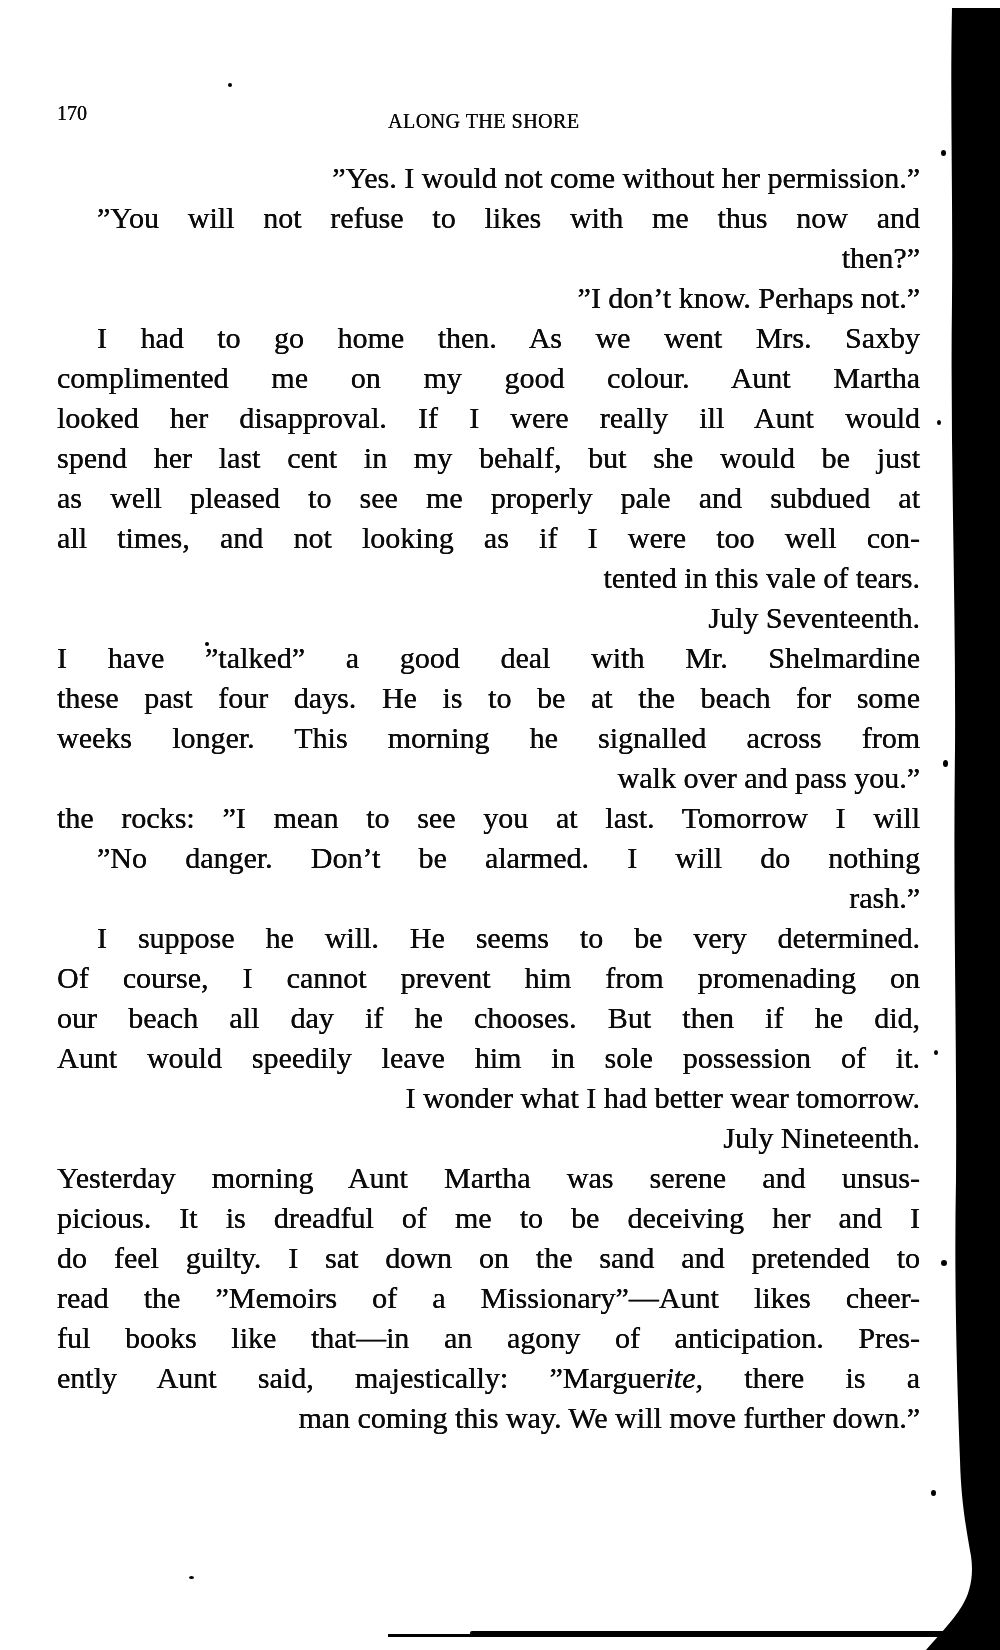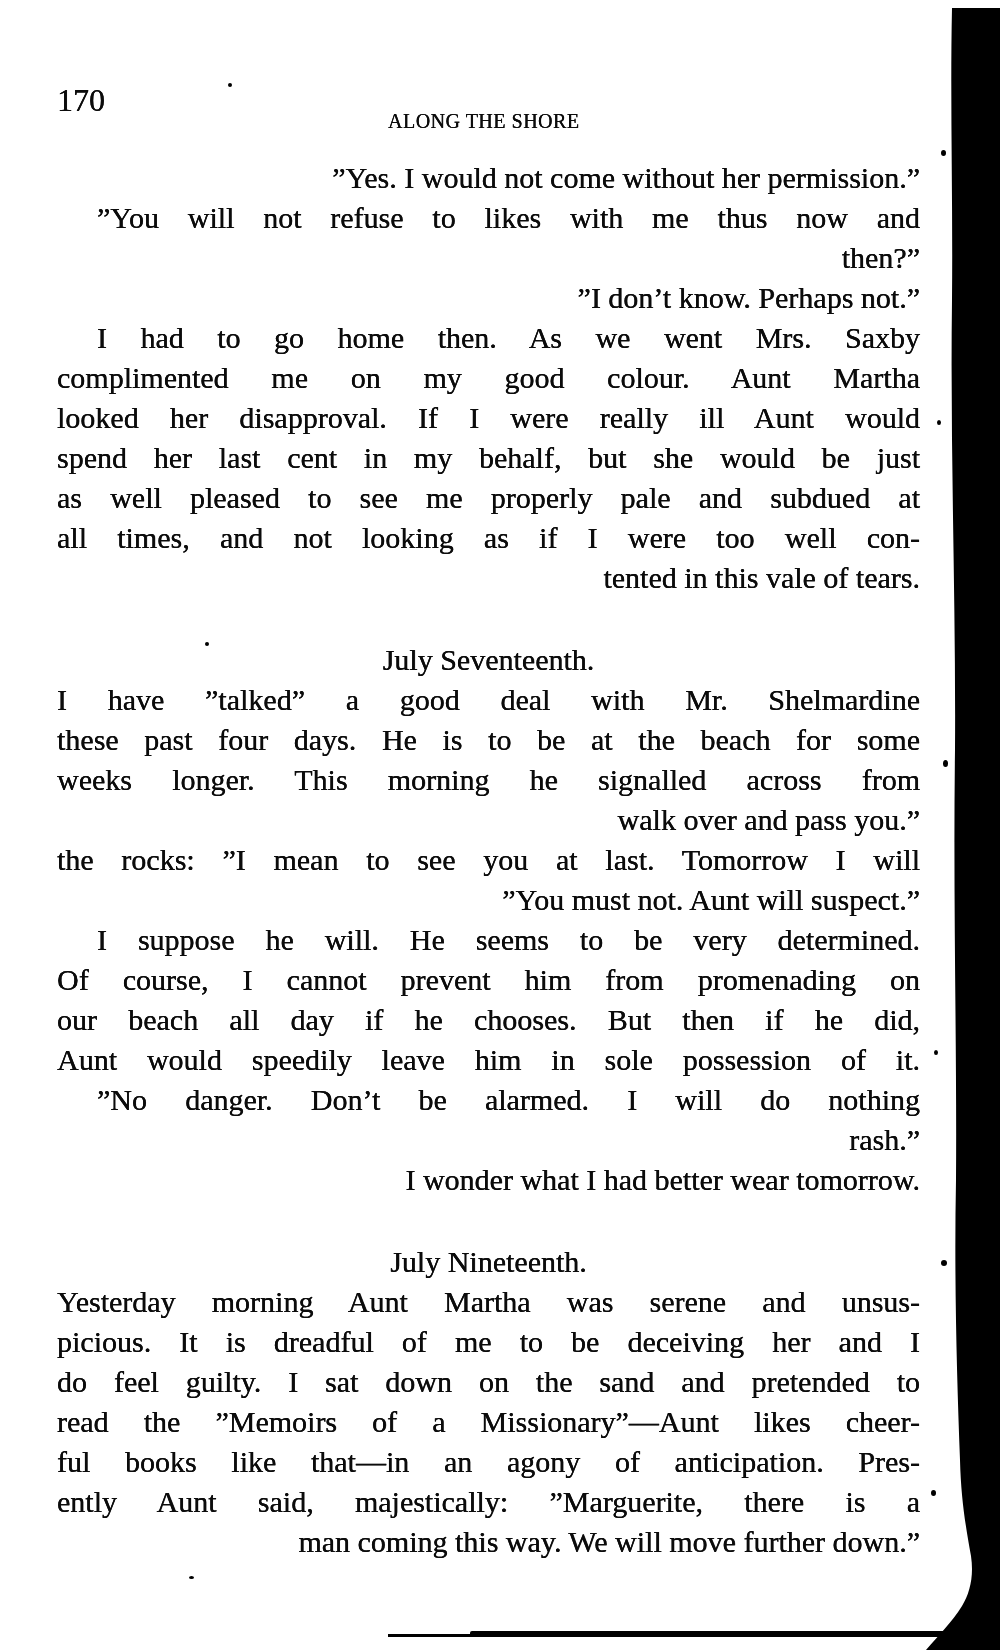--- a/index.html
+++ b/index.html
@@ -5,33 +5,33 @@
   html,body { margin:0; padding:0; }
   body {
     width:1000px; height:1650px; position:relative; overflow:hidden;
     background:#ffffff;
     font-family:"Liberation Serif","DejaVu Serif",serif;
     color:#0b0b0b;
   }
   
   .ink { text-shadow: 0 0 0.6px rgba(0,0,0,0.85), 0.3px 0 0 rgba(0,0,0,0.55); }
 
-  #page-number { position:absolute; left:57px; top:85px; font-size:32px; line-height:30px; }
+  #page-number { position:absolute; left:57px; top:98px; font-size:20px; line-height:30px; }
   #running-header { position:absolute; left:388px; top:108px; font-size:20px; line-height:26px; letter-spacing:0.5px; }
 
   #body-column {
     position:absolute; left:57px; top:158px; width:863px;
     font-size:30px; line-height:40px;
   }
   .para { margin:0; }
   .para.indent .line:first-child { text-indent:40px; }
   .line { text-align:right; }
   .line.just { text-align:justify; text-align-last:justify; }
-  .ital { }
-  .date-line { margin-top:42px; text-align:center; }
+  .ital { font-style:italic; }
+  .date-line { text-align:right; }
 
   
   #scan-band { position:absolute; left:0; top:0; width:1000px; height:1650px; pointer-events:none; }
   .speck { position:absolute; background:#000; border-radius:50%; }
   #bottom-rule-main { position:absolute; left:470px; top:1631px; width:482px; height:6px; background:#000; border-radius:2px; }
   #bottom-rule-tail { position:absolute; left:388px; top:1634px; width:95px; height:3px; background:#000; }
 </style>
 </head>
 <body>
 
@@ -60,31 +60,28 @@
     </div>
     <div class="date-line">July Seventeenth.</div>
     <div class="para">
       <div class="line just"><span>I have ”talked” a good deal with Mr. Shelmardine</span></div>
       <div class="line just"><span>these past four days. He is to be at the beach for some</span></div>
       <div class="line just"><span>weeks longer. This morning he signalled across from</span></div>
       <div class="line"><span>walk over and pass you.”</span></div>
       <div class="line just"><span>the rocks: ”I mean to see you at last. Tomorrow I will</span></div>
     </div>
     <div class="para indent">
-      <div class="line"><span>”You must not. Aunt will suspect.”</span></div>
+      <div class="line just"><span>”No danger. Don’t be alarmed. I will do nothing</span></div>
+      <div class="line"><span>rash.”</span></div>
     </div>
     <div class="para indent">
       <div class="line just"><span>I suppose he will. He seems to be very determined.</span></div>
       <div class="line just"><span>Of course, I cannot prevent him from promenading on</span></div>
       <div class="line just"><span>our beach all day if he chooses. But then if he did,</span></div>
       <div class="line just"><span>Aunt would speedily leave him in sole possession of it.</span></div>
-    </div>
-    <div class="para indent">
-      <div class="line just"><span>”No danger. Don’t be alarmed. I will do nothing</span></div>
-      <div class="line"><span>rash.”</span></div>
     </div>
     <div class="para indent">
       <div class="line"><span>I wonder what I had better wear tomorrow.</span></div>
     </div>
     <div class="date-line">July Nineteenth.</div>
     <div class="para">
       <div class="line just"><span>Yesterday morning Aunt Martha was serene and unsus-</span></div>
       <div class="line just"><span>picious. It is dreadful of me to be deceiving her and I</span></div>
       <div class="line just"><span>do feel guilty. I sat down on the sand and pretended to</span></div>
       <div class="line just"><span>read the ”Memoirs of a Missionary”—Aunt likes cheer-</span></div>

